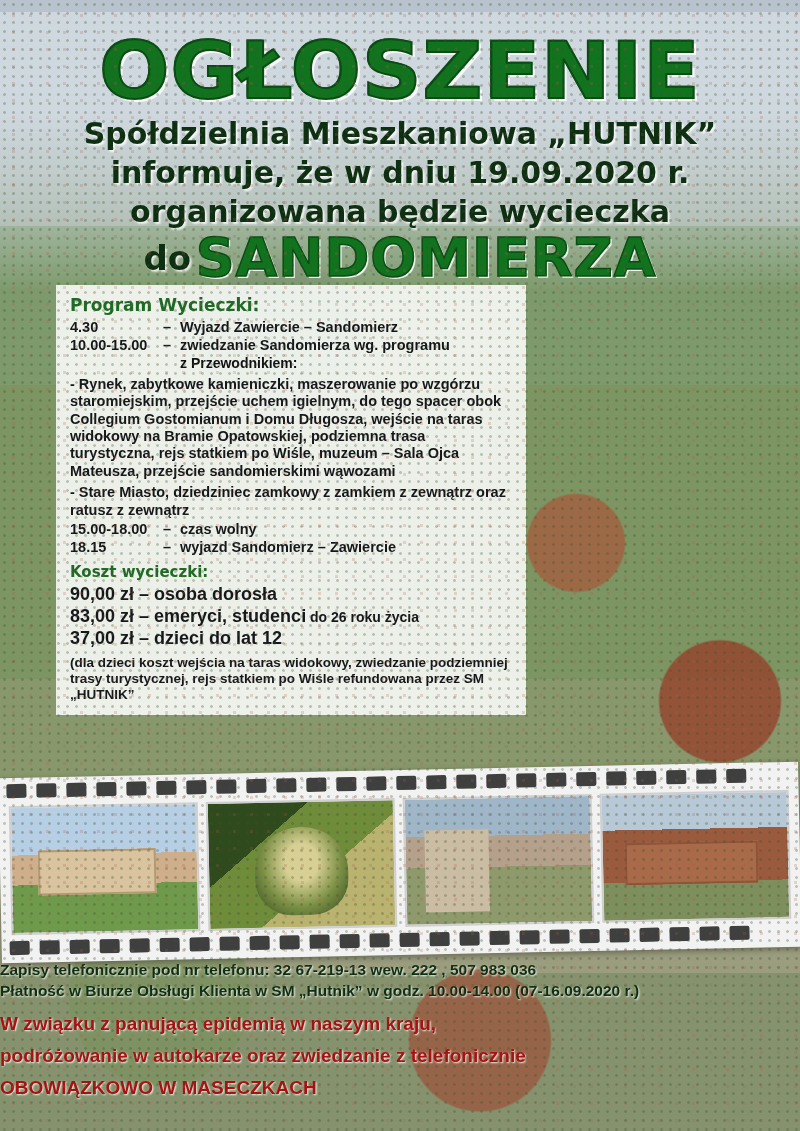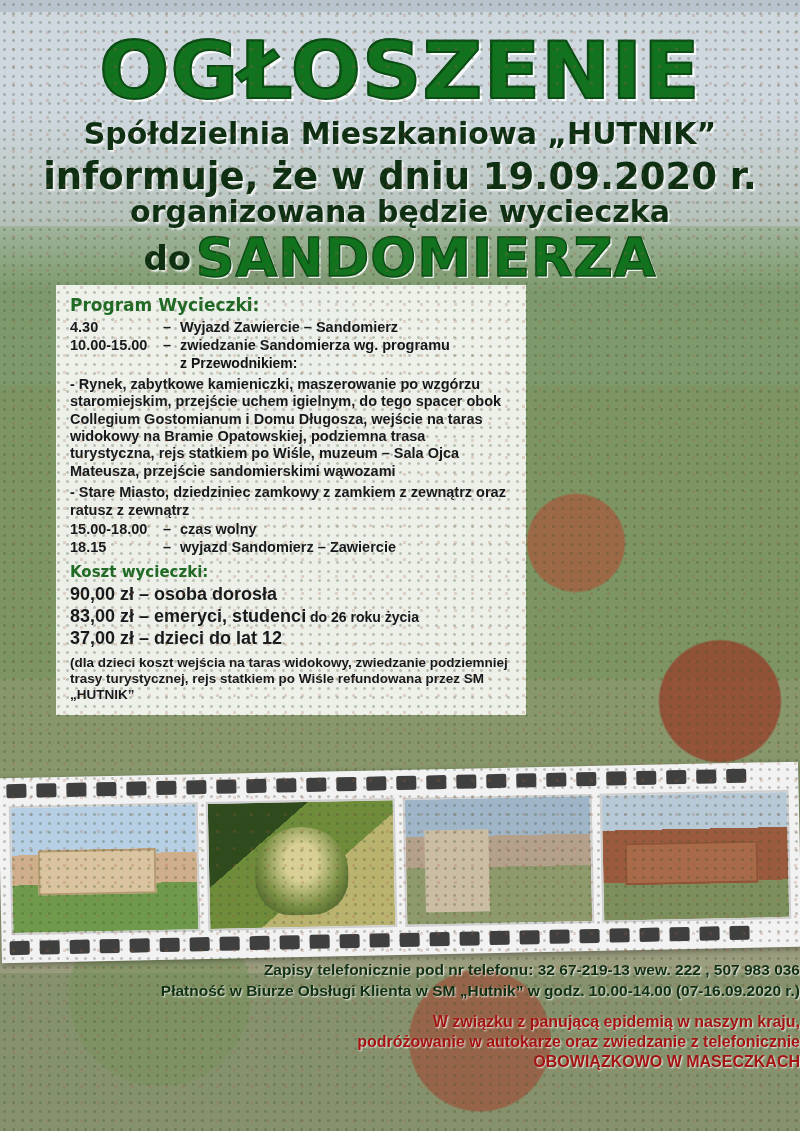--- a/index.html
+++ b/index.html
@@ -46,21 +46,21 @@
     -webkit-text-stroke:2px #0a4d14;
     text-shadow:3px 3px 0 rgba(255,255,255,.85), -1px -1px 0 #0a4d14;
     transform:scaleX(1.06);
   }
   .sub{
     position:absolute;left:0;right:0;text-align:center;
     font-family:"DejaVu Sans", sans-serif;font-weight:bold;color:#0e2f12;
     text-shadow:2px 2px 2px rgba(255,255,255,.8);
   }
   .sub1{top:104px;font-size:30px;}
-  .sub2{top:143px;font-size:37px;}
+  .sub2{top:143px;font-size:30px;}
   .sub3{top:182px;font-size:30px;}
   .dest{
     position:absolute;top:214px;left:0;right:0;text-align:center;
   }
   .dest .small{
     font-family:"DejaVu Sans", sans-serif;font-weight:bold;font-size:34px;color:#0e2f12;
     text-shadow:2px 2px 2px rgba(255,255,255,.8);vertical-align:middle;
   }
   .dest .big{
     font-family:"DejaVu Sans", sans-serif;font-weight:bold;font-size:54px;color:#12731f;
@@ -112,25 +112,25 @@
   .f2{background:linear-gradient(140deg,#2f4a1c 0 30%, #6e8c3a 30% 60%, #b9b36f 60% 100%);}
   .f2::after{content:"";position:absolute;left:25%;top:20%;width:50%;height:70%;border-radius:50% 50% 40% 40%;background:radial-gradient(ellipse at 50% 40%, #d7cf93 0 25%, #7a8f44 60%, #31481c 100%);}
   .f3{background:linear-gradient(180deg,#9fb6c9 0 30%, #b4a08b 30% 55%, #8e9a6c 55% 100%);}
   .f3::after{content:"";position:absolute;left:10%;top:25%;width:35%;height:65%;background:#cbbda4;}
   .f4{background:linear-gradient(180deg,#b7c8d6 0 28%, #9a5a3e 28% 70%, #7d8f5c 70% 100%);}
   .f4::after{content:"";position:absolute;left:12%;top:38%;width:72%;height:34%;background:#a86a49;box-shadow:0 0 0 2px #8d5437 inset;}
 
   
   .bottom{
     position:absolute;left:0;right:0;top:958px;height:140px;
-    text-align:right;color:#0f2f12;
+    text-align:left;color:#0f2f12;
   }
   .b-line{font-size:15.5px;font-weight:bold;margin:3px 0;text-shadow:1px 1px 2px rgba(255,255,255,.85);}
   .warn{margin-top:12px;}
-  .warn div{font-size:16px;font-weight:bold;color:#a51212;text-shadow:1px 1px 2px rgba(255,255,255,.9);line-height:1.25;}
+  .warn div{font-size:19px;font-weight:bold;color:#a51212;text-shadow:1px 1px 2px rgba(255,255,255,.9);line-height:1.25;margin-top:8px;}
 </style>
 </head>
 <body>
 
 <div class="poster">
 
   <div class="header">
     <div class="title">OGŁOSZENIE</div>
     <div class="sub sub1">Spółdzielnia Mieszkaniowa „HUTNIK”</div>
     <div class="sub sub2">informuje, że w dniu 19.09.2020 r.</div>

